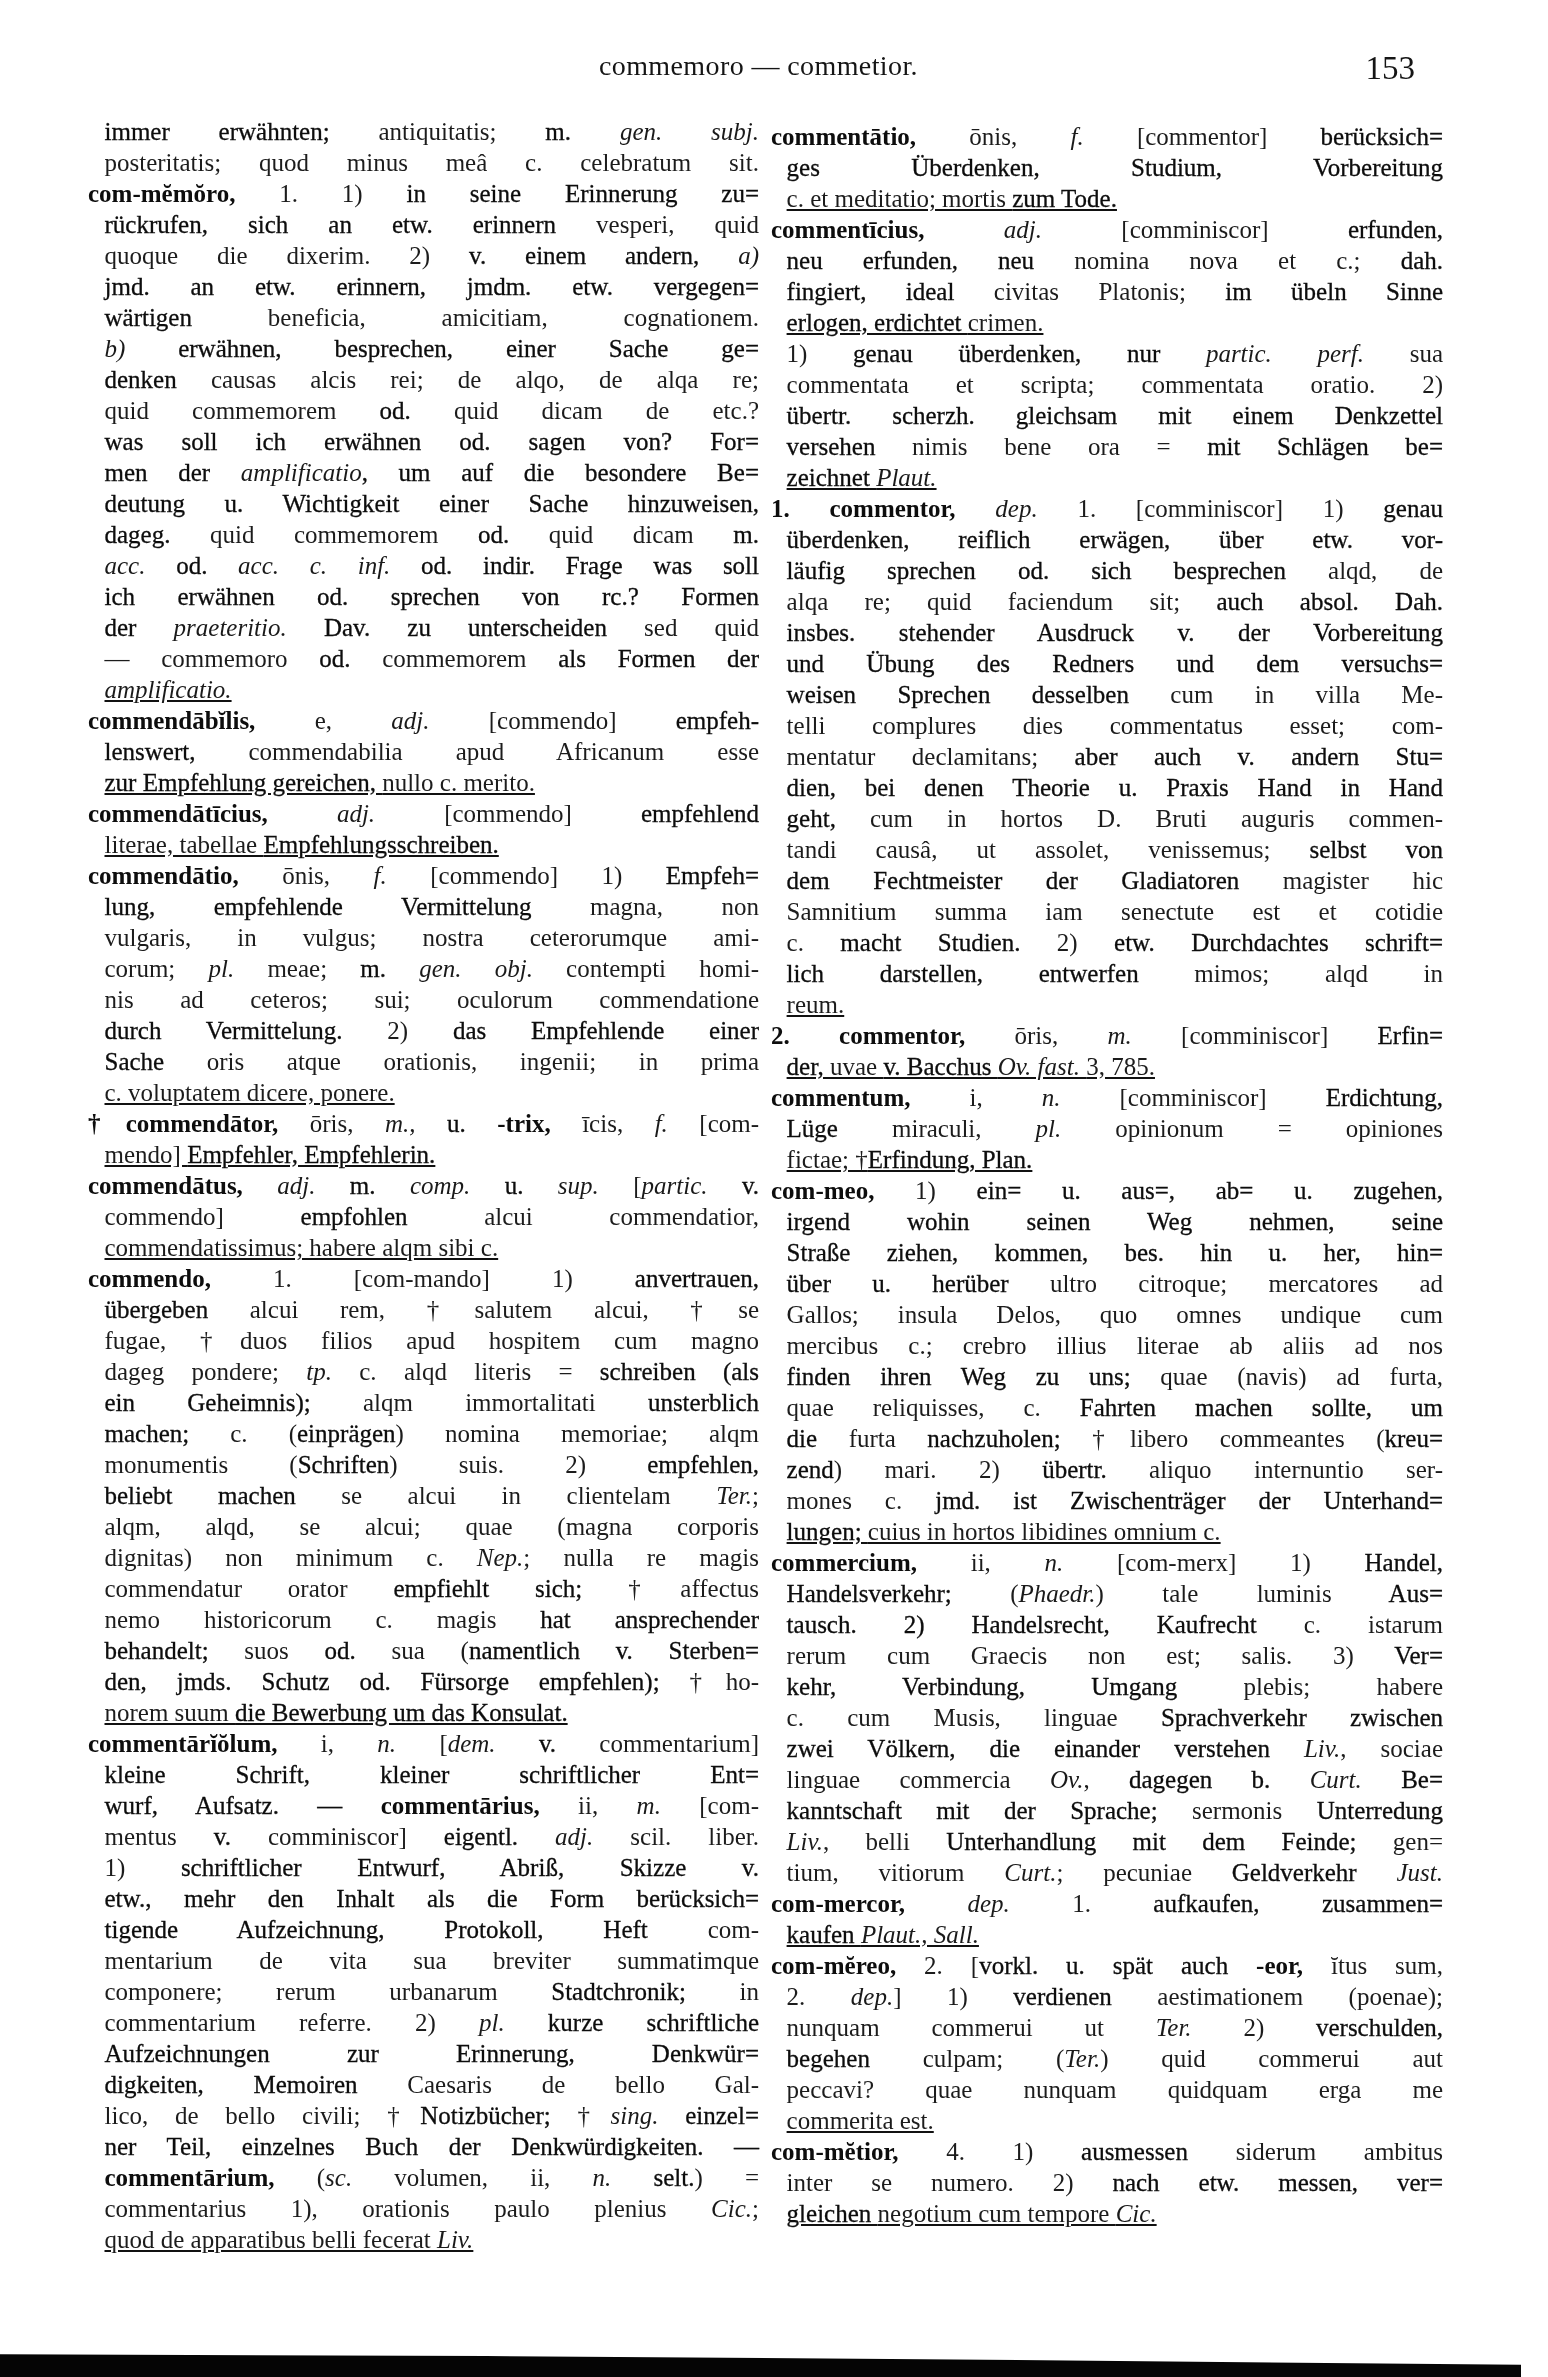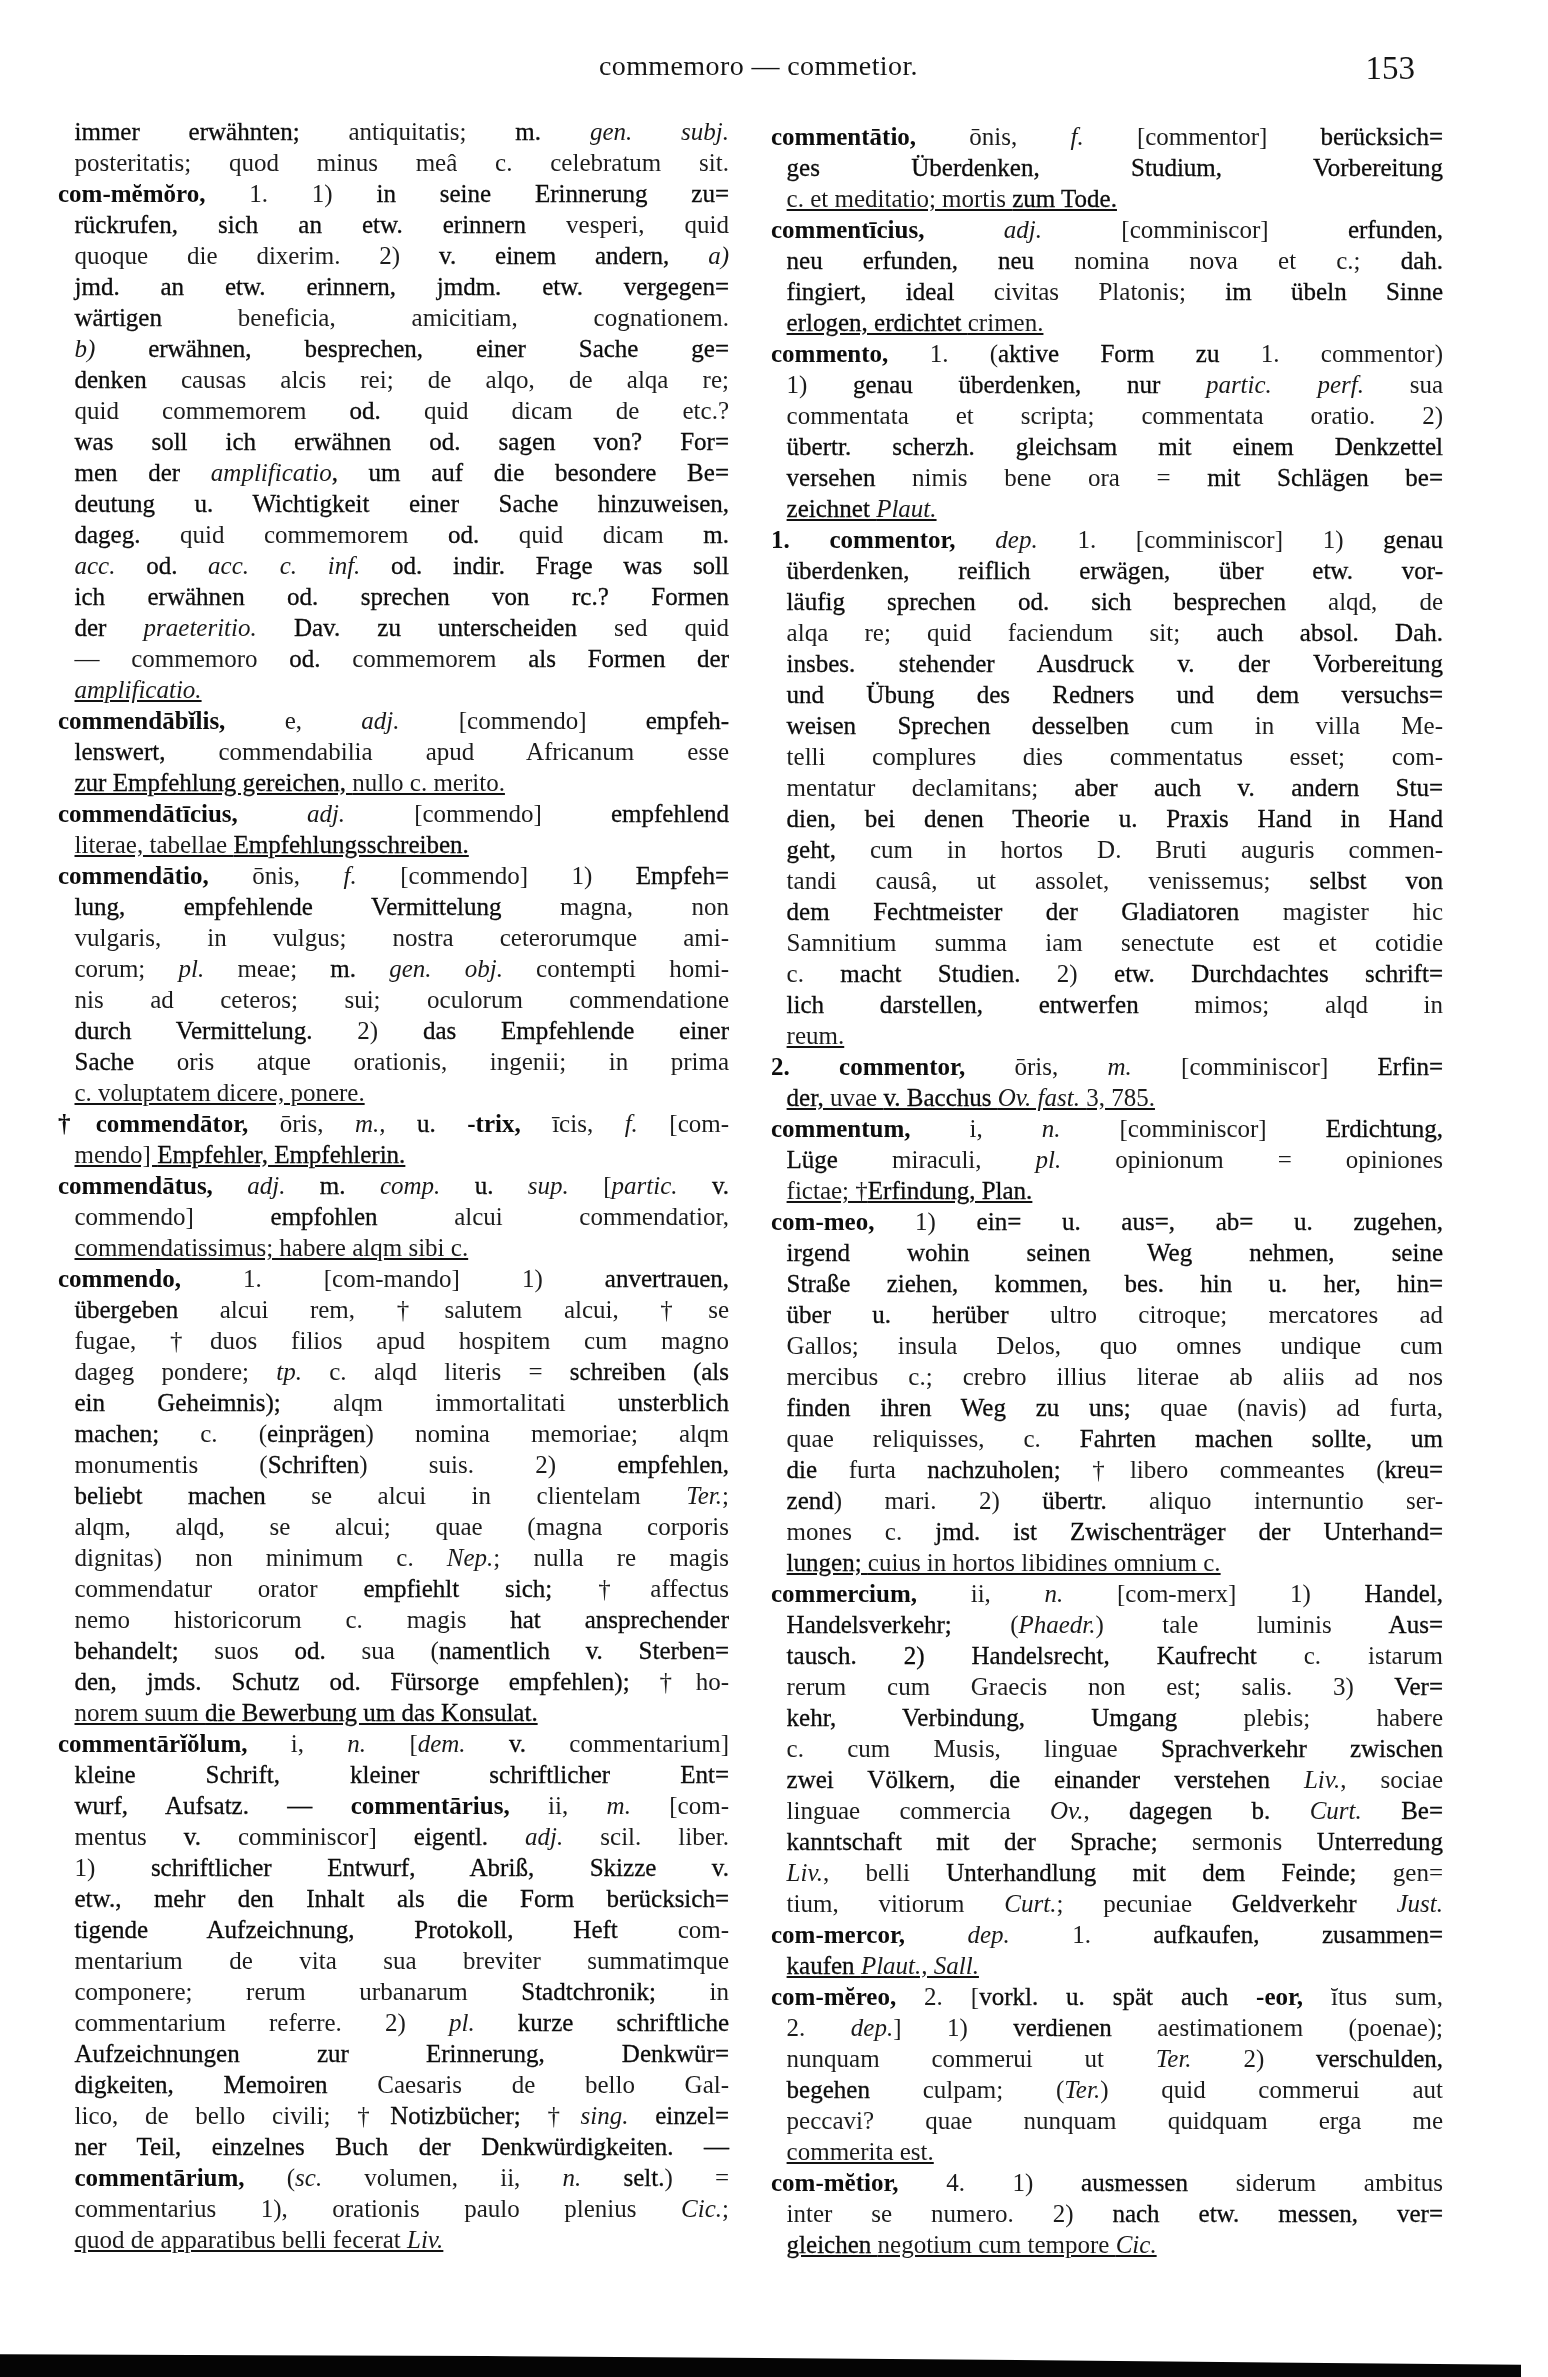--- a/index.html
+++ b/index.html
@@ -2,21 +2,21 @@
 <html style="font-size:14px"><head>
 <meta charset="utf-8">
 <style>
   html, body { margin:0; padding:0; background:#ffffff; }
   .page { position:relative; width:1521px; height:2377px; background:#ffffff; overflow:hidden; color:#111111; }
   .header-title { position:absolute; left:74px; width:1369px; top:48px; height:35px; line-height:35px;
     text-align:center; font-family:"Liberation Serif", serif; font-size:28px; letter-spacing:0.4px; color:#151515; }
   .page-number { position:absolute; right:106px; top:49px; height:38px; line-height:38px;
     font-family:"Liberation Serif", serif; font-size:33px; color:#151515; }
   .col { position:absolute; font-family:"Liberation Serif", serif; font-size:25px; line-height:31px; }
-  .col-left  { left:58px;  top:116px; width:671px; }
+  .col-left  { left:88px;  top:116px; width:671px; }
   .col-right { left:771px; top:121px; width:672px; }
   .line { height:31px; line-height:31px; text-align:justify; text-align-last:justify; white-space:normal; overflow:visible; }
   .col-left .line.cont  { padding-left:16.5px; }
   .col-right .line.cont { padding-left:15.6px; }
   .line.end { text-align-last:left;text-decoration:underline; }
   .s-b { font-weight:bold; color:#0d0d0d; }
   .s-i { font-style:italic; color:#1a1a1a; }
   .s-g { color:#0d0d0d; -webkit-text-stroke:0.3px #0d0d0d; }
   .s-r { color:#1c1c1c; }
   .scan-edge { position:absolute; left:0; top:2343px; width:1549px; height:35px; background:#050505;
@@ -101,21 +101,20 @@
       <div class="line cont end"><span class="inner"><span class="s-r">quod de apparatibus belli fecerat </span><span class="s-i">Liv.</span></span></div>
     </div>
   <div class="col col-right">
       <div class="line entry"><span class="inner"><span class="s-b">commentātio, </span><span class="s-r">ōnis, </span><span class="s-i">f. </span><span class="s-r">[commentor] </span><span class="s-g">berücksich=</span></span></div>
       <div class="line cont"><span class="inner"><span class="s-g">ges Überdenken, Studium, Vorbereitung</span></span></div>
       <div class="line cont end"><span class="inner"><span class="s-r">c. et meditatio; mortis </span><span class="s-g">zum Tode.</span></span></div>
       <div class="line entry"><span class="inner"><span class="s-b">commentīcius, </span><span class="s-i">adj. </span><span class="s-r">[comminiscor] </span><span class="s-g">erfunden,</span></span></div>
       <div class="line cont"><span class="inner"><span class="s-g">neu erfunden, neu </span><span class="s-r">nomina nova et c.; </span><span class="s-g">dah.</span></span></div>
       <div class="line cont"><span class="inner"><span class="s-g">fingiert, ideal </span><span class="s-r">civitas Platonis; </span><span class="s-g">im übeln Sinne</span></span></div>
       <div class="line cont end"><span class="inner"><span class="s-g">erlogen, erdichtet </span><span class="s-r">crimen.</span></span></div>
-      <div class="line entry"><span class="inner"><span class="s-b">commento, </span><span class="s-r">1. (</span><span class="s-g">aktive Form zu </span><span class="s-r">1. commentor)</span></span></div>
       <div class="line cont"><span class="inner"><span class="s-r">1) </span><span class="s-g">genau überdenken, nur </span><span class="s-i">partic. perf. </span><span class="s-r">sua</span></span></div>
       <div class="line cont"><span class="inner"><span class="s-r">commentata et scripta; commentata oratio. 2)</span></span></div>
       <div class="line cont"><span class="inner"><span class="s-g">übertr. scherzh. gleichsam mit einem Denkzettel</span></span></div>
       <div class="line cont"><span class="inner"><span class="s-g">versehen </span><span class="s-r">nimis bene ora = </span><span class="s-g">mit Schlägen be=</span></span></div>
       <div class="line cont end"><span class="inner"><span class="s-g">zeichnet </span><span class="s-i">Plaut.</span></span></div>
       <div class="line entry"><span class="inner"><span class="s-b">1. commentor, </span><span class="s-i">dep. </span><span class="s-r">1. [comminiscor] 1) </span><span class="s-g">genau</span></span></div>
       <div class="line cont"><span class="inner"><span class="s-g">überdenken, reiflich erwägen, über etw. vor-</span></span></div>
       <div class="line cont"><span class="inner"><span class="s-g">läufig sprechen od. sich besprechen </span><span class="s-r">alqd, de</span></span></div>
       <div class="line cont"><span class="inner"><span class="s-r">alqa re; quid faciendum sit; </span><span class="s-g">auch absol. Dah.</span></span></div>
       <div class="line cont"><span class="inner"><span class="s-g">insbes. stehender Ausdruck v. der Vorbereitung</span></span></div>

